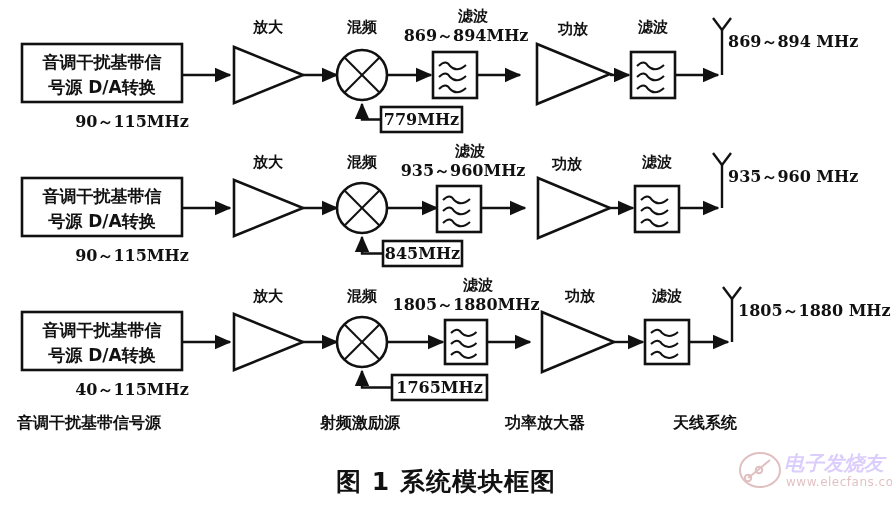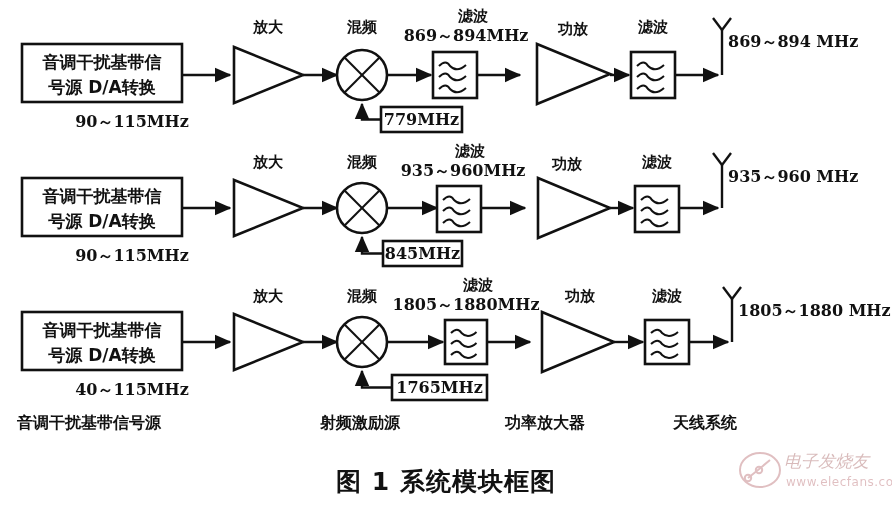--- a/index.html
+++ b/index.html
@@ -79,23 +79,23 @@
     width: 146px;
     height: 52px;
     opacity: 0.30;
     pointer-events: none;
   }
   #watermark .wm-cn {
     position: absolute;
     left: 46px;
     top: 4px;
     font-family: "DejaVu Sans", "Liberation Sans", sans-serif;
-    font-size: 17px;
-    font-weight: 400;
-    color: #7f1d1d;
+    font-size: 20px;
+    font-weight: 700;
+    color: #8b5cf6;
     font-style: italic;
     white-space: nowrap;
   }
   #watermark .wm-url {
     position: absolute;
     left: 48px;
     top: 29px;
     font-family: "DejaVu Sans", "Liberation Sans", sans-serif;
     font-size: 12px;
     color: #9b2f36;

